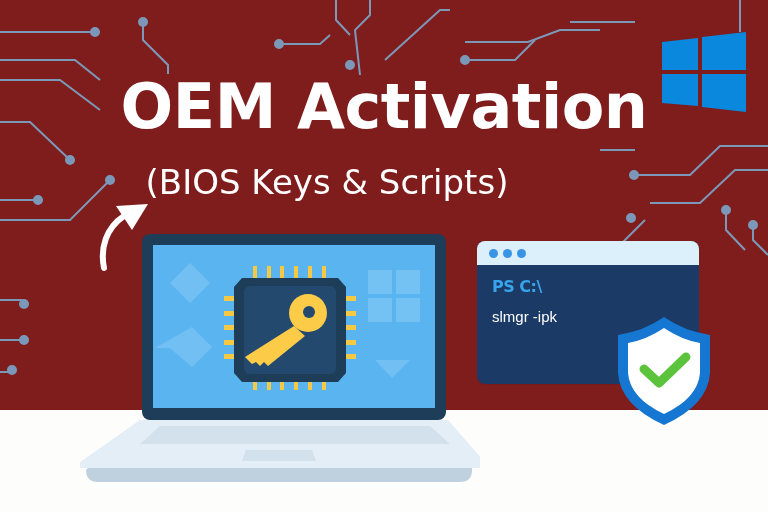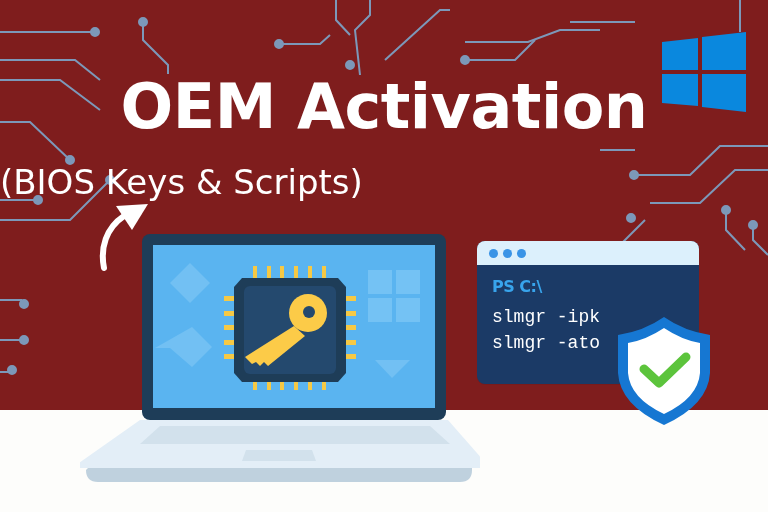--- a/index.html
+++ b/index.html
@@ -15,21 +15,21 @@
   }
   .circuits { position: absolute; left: 0; top: 0; }
   .title {
     position: absolute; left: 0; width: 768px; top: 76px;
     text-align: center; color: #ffffff;
     font-family: "DejaVu Sans", sans-serif; font-weight: bold;
     font-size: 62px; letter-spacing: -0.5px; line-height: 1;
   }
   .subtitle {
     position: absolute; left: 0; width: 654px; top: 165px;
-    text-align: left; color: #ffffff;
+    text-align: center; color: #ffffff;
     font-family: "DejaVu Sans", sans-serif;
     font-size: 34px; line-height: 1;
     padding-left: 0;
   }
   .win-logo { position: absolute; left: 662px; top: 32px; }
   .arrow { position: absolute; left: 96px; top: 198px; }
   .laptop { position: absolute; left: 80px; top: 230px; }
   .terminal {
     position: absolute; left: 477px; top: 241px; width: 222px; height: 143px;
     background: #1b3a66; border-radius: 8px; overflow: hidden;
@@ -39,22 +39,22 @@
     height: 24px; background: #dcf0fc; display: flex; align-items: center;
     padding-left: 12px; gap: 5px;
   }
   .dot { width: 9px; height: 9px; border-radius: 50%; background: #3a94e6; }
   .term-body { padding: 12px 0 0 15px; }
   .prompt {
     color: #38a4ec; font-family: "DejaVu Sans", sans-serif; font-weight: bold;
     font-size: 16px; letter-spacing: -0.5px; margin-bottom: 8px;
   }
   .cmd {
-    color: #ffffff; font-family: Liberation Mono, monospace;
-    font-size: 18px; line-height: 26px; white-space: pre;
+    color: #ffffff; font-family: Liberation Sans, sans-serif;
+    font-size: 15px; line-height: 26px; white-space: pre;
   }
   .shield { position: absolute; left: 612px; top: 313px; }
 </style>
 </head>
 <body>
 
 <div class="hero">
   <svg class="circuits" width="768" height="410" viewBox="0 0 768 410" fill="none" stroke="#7cc2ee" stroke-width="2" opacity="0.75">
     <path d="M0 32 H95"></path>
       <circle cx="95" cy="32" r="4" fill="#7cc2ee"></circle>
@@ -170,21 +170,20 @@
 
 <div class="terminal">
   <div class="term-bar">
     <span class="dot"></span>
     <span class="dot"></span>
     <span class="dot"></span>
   </div>
   <div class="term-body">
     <div class="prompt">PS C:\</div>
     <div class="cmd">slmgr -ipk</div>
-    <div class="cmd">slmgr -ato</div>
   </div>
 </div>
 
 <svg class="shield" width="104" height="116" viewBox="0 0 104 116">
   <path d="M52 4 Q72 18 98 22 V60 Q96 92 52 112 Q8 92 6 60 V22 Q32 18 52 4 Z" fill="#1677d2"></path>
   <path d="M52 15 Q70 27 88 30 V60 Q86 85 52 101 Q18 85 16 60 V30 Q34 27 52 15 Z" fill="#ffffff"></path>
   <path d="M32 56 L47 70 L74 44" stroke="#5cc43c" stroke-width="9" stroke-linecap="round" stroke-linejoin="round" fill="none"></path>
 </svg>
 
 </body></html>

